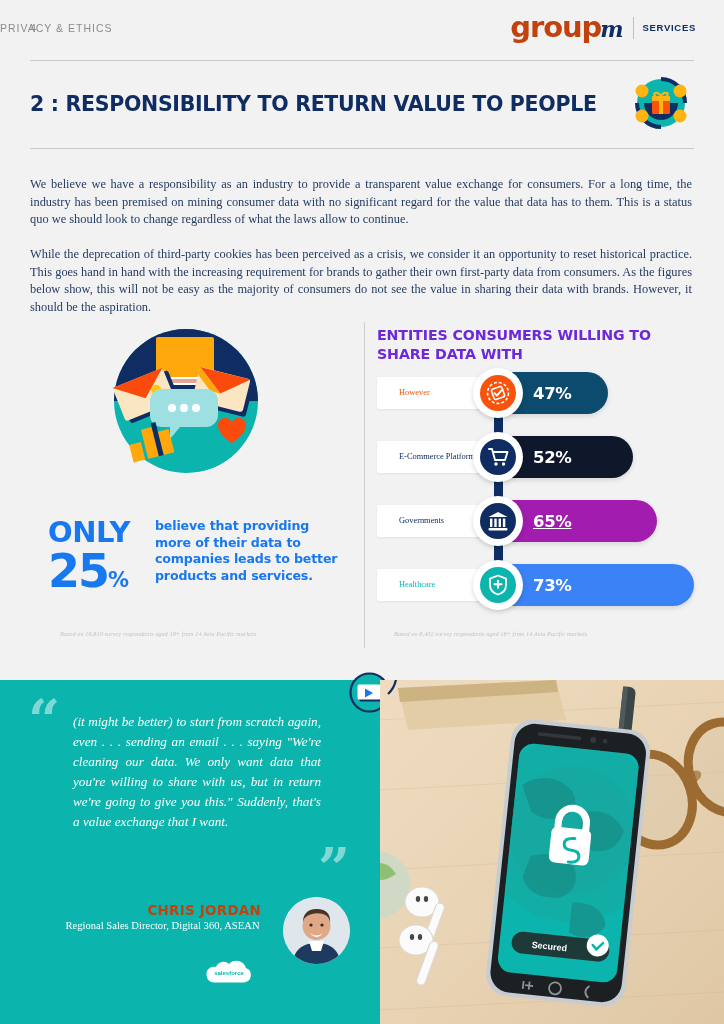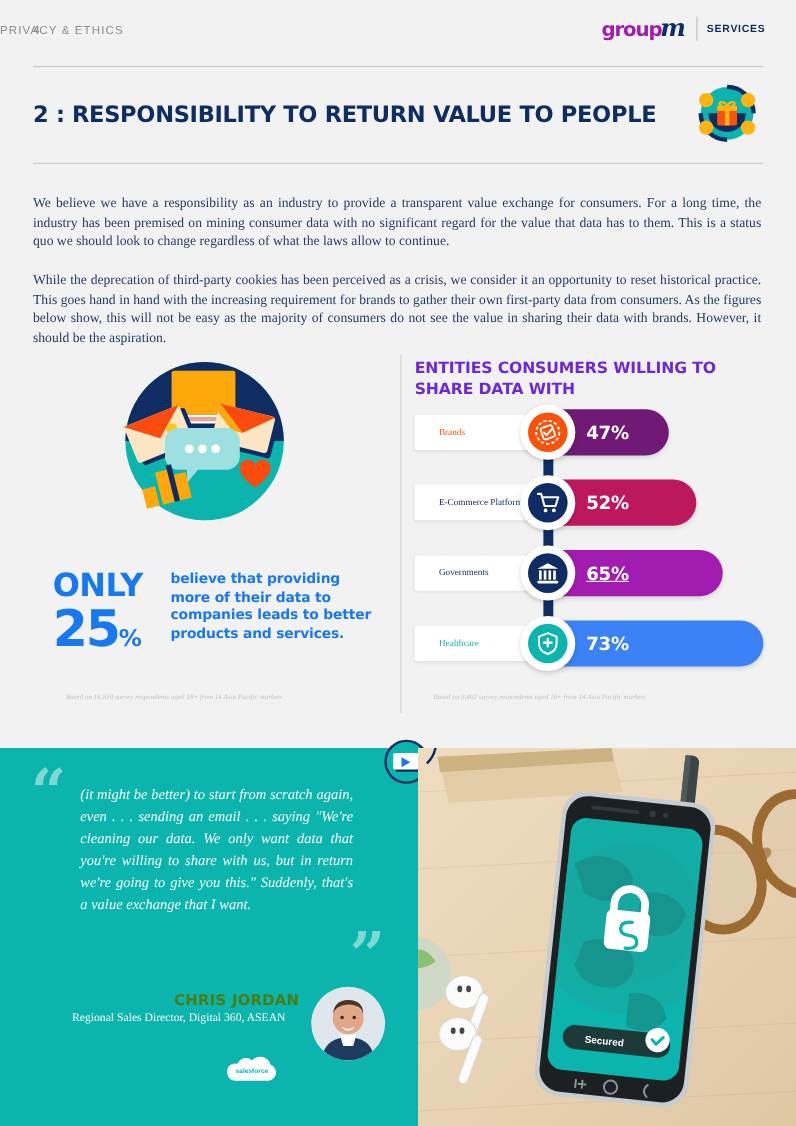--- a/index.html
+++ b/index.html
@@ -27,21 +27,21 @@
   .header-title {
     position: absolute; left: 0; top: 22px; width: 724px;
     font-size: 10.5px; letter-spacing: 1.0px;
     color: #8c8c8c;
   }
   .brand {
     position: absolute; right: 28px; top: 13px;
     display: flex; align-items: center; gap: 9px;
   }
   .brand-word {
-    font-size: 18px; color: #a21caf; font-weight: 700;
+    font-size: 29px; color: #c2410c; font-weight: 700;
     letter-spacing: -1.1px; line-height: 1;
     font-family: "DejaVu Sans", sans-serif;
   }
   .brand-m {
     font-family: "DejaVu Serif", serif; font-style: italic;
     font-size: 22px; font-weight: 700; color: #0f2d62;
     margin-left: -1px;
   }
   .brand-div { width: 1px; height: 22px; background: #b9c0cc; }
   .brand-sub {
@@ -181,23 +181,23 @@
   }
   .quote-open  { left: 28px; top: 698px; font-size: 56px; }
   .quote-close { left: 318px; top: 846px; font-size: 56px; }
   .quote-text {
     position: absolute; left: 73px; top: 712px; width: 248px;
     font-family: "Liberation Serif", serif; font-style: italic;
     font-size: 13.2px; line-height: 1.52; color: #ffffff;
     text-align: justify;
   }
   .attrib-name {
-    position: absolute; left: 67px; top: 903px; width: 205px;
+    position: absolute; left: 56px; top: 903px; width: 205px;
     text-align: right; font-size: 13.4px; font-weight: 800;
-    color: #4d7c0f; letter-spacing: .3px;
+    color: #c2410c; letter-spacing: .3px;
     font-family: "DejaVu Sans", sans-serif;
   }
   .attrib-role {
     position: absolute; left: 60px; top: 919px; width: 205px;
     text-align: center; font-family: "Liberation Serif", serif;
     font-size: 10.6px; line-height: 1.32; color: #ffffff;
   }
   .avatar {
     position: absolute; left: 283px; top: 897px;
     width: 67px; height: 67px; border-radius: 50%;
@@ -312,37 +312,37 @@
 
   <div class="chart-title">ENTITIES CONSUMERS WILLING TO SHARE DATA WITH</div>
 
   <div class="chart-area">
 
     <div class="connector" style="top:40px;height:24px;"></div>
     <div class="connector" style="top:104px;height:24px;"></div>
     <div class="connector" style="top:168px;height:24px;"></div>
 
     <div class="bar-row" style="top:0px;">
-      <div class="bar-fill" style="background:#701a75;width:133px;">47%</div>
+      <div class="bar-fill" style="background:#0c4a6e;width:133px;">47%</div>
       <div class="bar-label">
-        <span style="color:#f9530b;">Brands</span>
+        <span style="color:#f9530b;">However</span>
       </div>
       <div class="bar-icon">
         <div class="disc" style="background:#f9530b;">
           <svg width="24" height="24" viewBox="0 0 24 24">
             <circle cx="12" cy="12" r="10.5" fill="none" stroke="#ffffff" stroke-width="1.6" stroke-dasharray="3 2"></circle>
             <rect x="6.5" y="6.5" width="11" height="11" rx="2" transform="rotate(-20 12 12)" fill="none" stroke="#ffffff" stroke-width="1.6"></rect>
             <path d="M8.5 12.2 l2.4 2.4 l4.6 -5.2" fill="none" stroke="#ffffff" stroke-width="1.8" stroke-linecap="round" stroke-linejoin="round"></path>
           </svg>
         </div>
       </div>
     </div>
 
     <div class="bar-row" style="top:64px;">
-      <div class="bar-fill" style="background:#be185d;width:158px;">52%</div>
+      <div class="bar-fill" style="background:#0f172a;width:158px;">52%</div>
       <div class="bar-label">
         <span style="color:#0f2d62;">E-Commerce Platforms</span>
       </div>
       <div class="bar-icon">
         <div class="disc" style="background:#0f2d62;">
           <svg width="24" height="24" viewBox="0 0 24 24">
             <path d="M3 4 h3 l3 11 h10 l2.5 -8 H8" fill="none" stroke="#ffffff" stroke-width="1.9" stroke-linecap="round" stroke-linejoin="round"></path>
             <circle cx="10" cy="19" r="1.7" fill="#ffffff"></circle>
             <circle cx="17.5" cy="19" r="1.7" fill="#ffffff"></circle>
           </svg>

